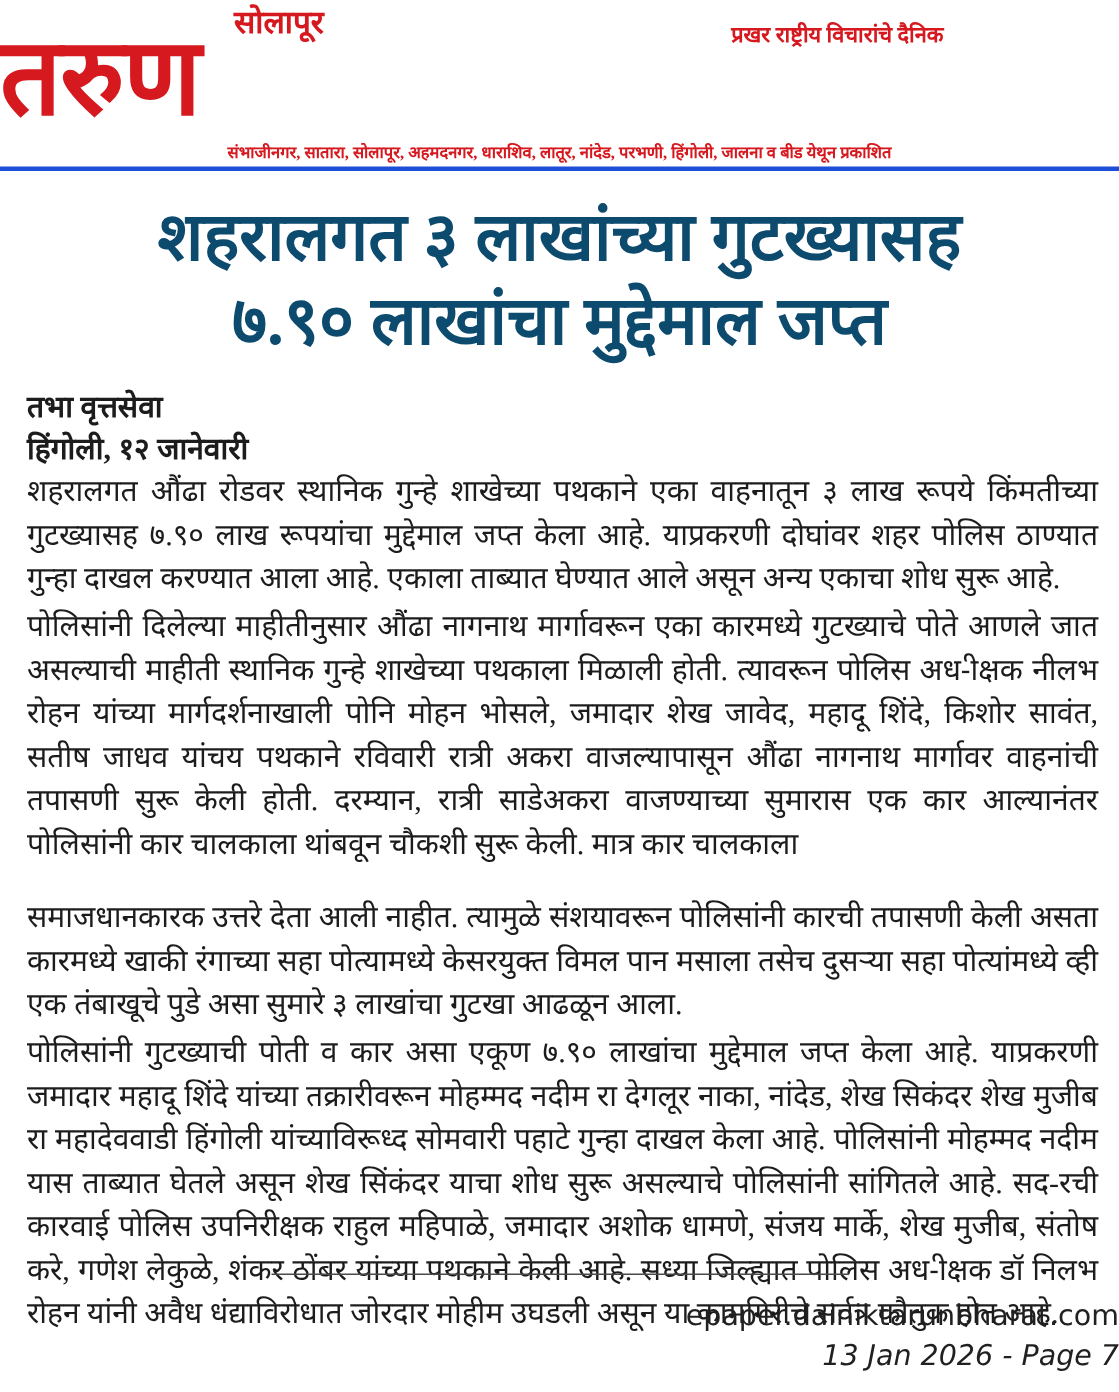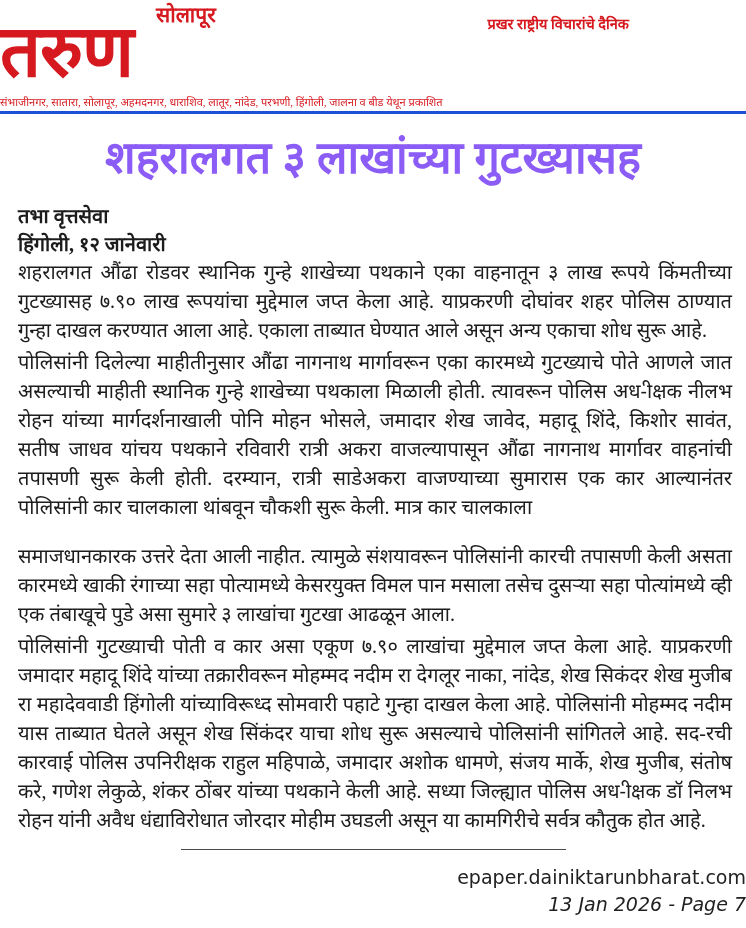--- a/index.html
+++ b/index.html
@@ -48,30 +48,31 @@
   }
   .logo-motto {
     background: var(--brand); color: #fff;
     font-size: 8.5px; line-height: 11px;
     padding: 0 4px; border-radius: 2px;
     white-space: nowrap; margin-top: -2px;
     font-family: "Liberation Sans", sans-serif;
   }
   .cities {
     position: absolute; left: 0; right: 0; bottom: 3px;
-    color: var(--brand); font-weight: normal; font-size: 11px;
+    text-align: center;
+    color: var(--brand); font-weight: bold; font-size: 11px;
     line-height: 1;
   }
 
   
   .headline {
     text-align: center;
     margin: 16px 10px 6px 10px;
     font-size: 45px; line-height: 56px;
-    font-weight: 600; color: #8b5cf6;
+    font-weight: 600; color: #0c4a6e;
   }
 
   
   .body-columns {
     display: flex; gap: 17px;
     padding: 10px 14px 0 18px;
     flex-direction: column;
   }
   .col {
     flex: 1;
@@ -109,20 +110,21 @@
     <span class="title-text">तरुण</span>
 
 
   </div>
 
   <div class="cities">संभाजीनगर, सातारा, सोलापूर, अहमदनगर, धाराशिव, लातूर, नांदेड, परभणी, हिंगोली, जालना व बीड येथून प्रकाशित</div>
 </div>
 
 <div class="headline">
   <div>शहरालगत ३ लाखांच्या गुटख्यासह</div>
+  <div>७.९० लाखांचा मुद्देमाल जप्त</div>
 </div>
 
 <div class="body-columns">
   <div class="col">
     <div class="byline">तभा वृत्तसेवा</div>
     <div class="dateline">हिंगोली, १२ जानेवारी</div>
     <p>शहरालगत औंढा रोडवर स्थानिक गुन्हे शाखेच्या पथकाने एका वाहनातून ३ लाख रूपये किंमतीच्या गुटख्यासह ७.९० लाख रूपयांचा मुद्देमाल जप्त केला आहे. याप्रकरणी दोघांवर शहर पोलिस ठाण्यात गुन्हा दाखल करण्यात आला आहे. एकाला ताब्यात घेण्यात आले असून अन्य एकाचा शोध सुरू आहे.</p>
     <p>पोलिसांनी दिलेल्या माहीतीनुसार औंढा नागनाथ मार्गावरून एका कारमध्ये गुटख्याचे पोते आणले जात असल्याची माहीती स्थानिक गुन्हे शाखेच्या पथकाला मिळाली होती. त्यावरून पोलिस अध-ीक्षक नीलभ रोहन यांच्या मार्गदर्शनाखाली पोनि मोहन भोसले, जमादार शेख जावेद, महादू शिंदे, किशोर सावंत, सतीष जाधव यांचय पथकाने रविवारी रात्री अकरा वाजल्यापासून औंढा नागनाथ मार्गावर वाहनांची तपासणी सुरू केली होती. दरम्यान, रात्री साडेअकरा वाजण्याच्या सुमारास एक कार आल्यानंतर पोलिसांनी कार चालकाला थांबवून चौकशी सुरू केली. मात्र कार चालकाला</p>
   </div>
   <div class="col">

